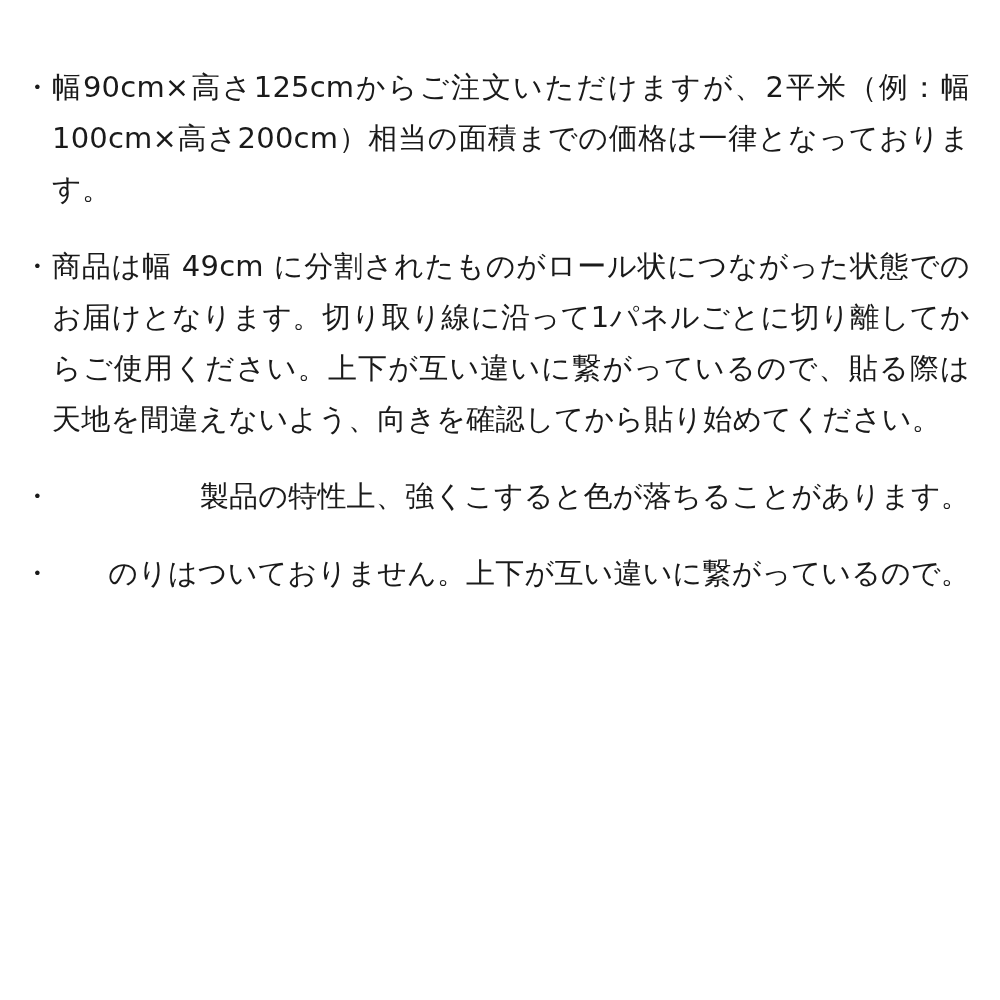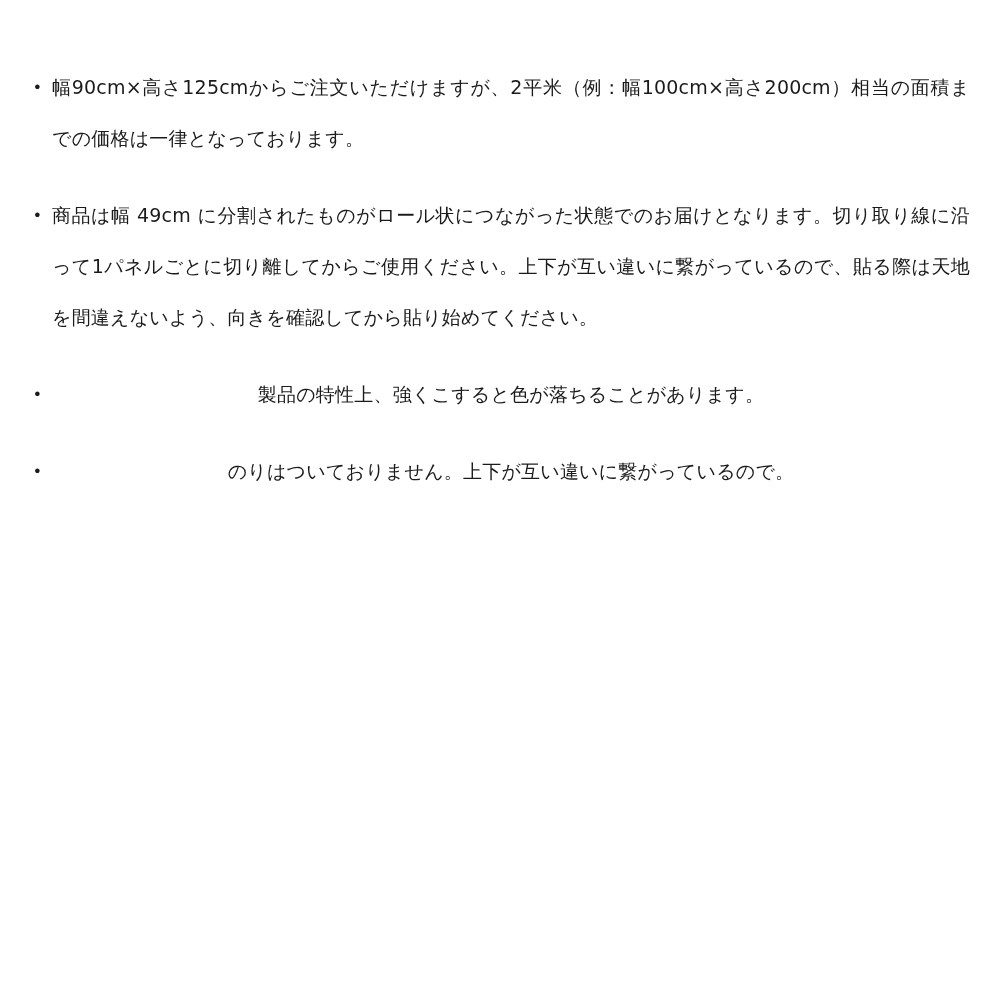--- a/index.html
+++ b/index.html
@@ -34,29 +34,29 @@
     flex: 0 0 auto;
     width: 30px;
     text-align: center;
     font-size: 29px;
     line-height: 51px;
     color: #1a1a1a;
     user-select: none;
   }
   .note-text {
     flex: 1 1 auto;
-    font-size: 19px;
+    font-size: 29px;
     line-height: 51px;
     letter-spacing: 0.2px;
     text-align: justify;
     text-justify: inter-character;
     color: #1a1a1a;
   }
   .note-item.nowrap .note-text {
-    text-align: center;
+    text-align: right;
     white-space: nowrap;
   }
   .spacer {
     height: 1px;
   }
 </style>
 </head>
 <body>
 
 <div class="page">

